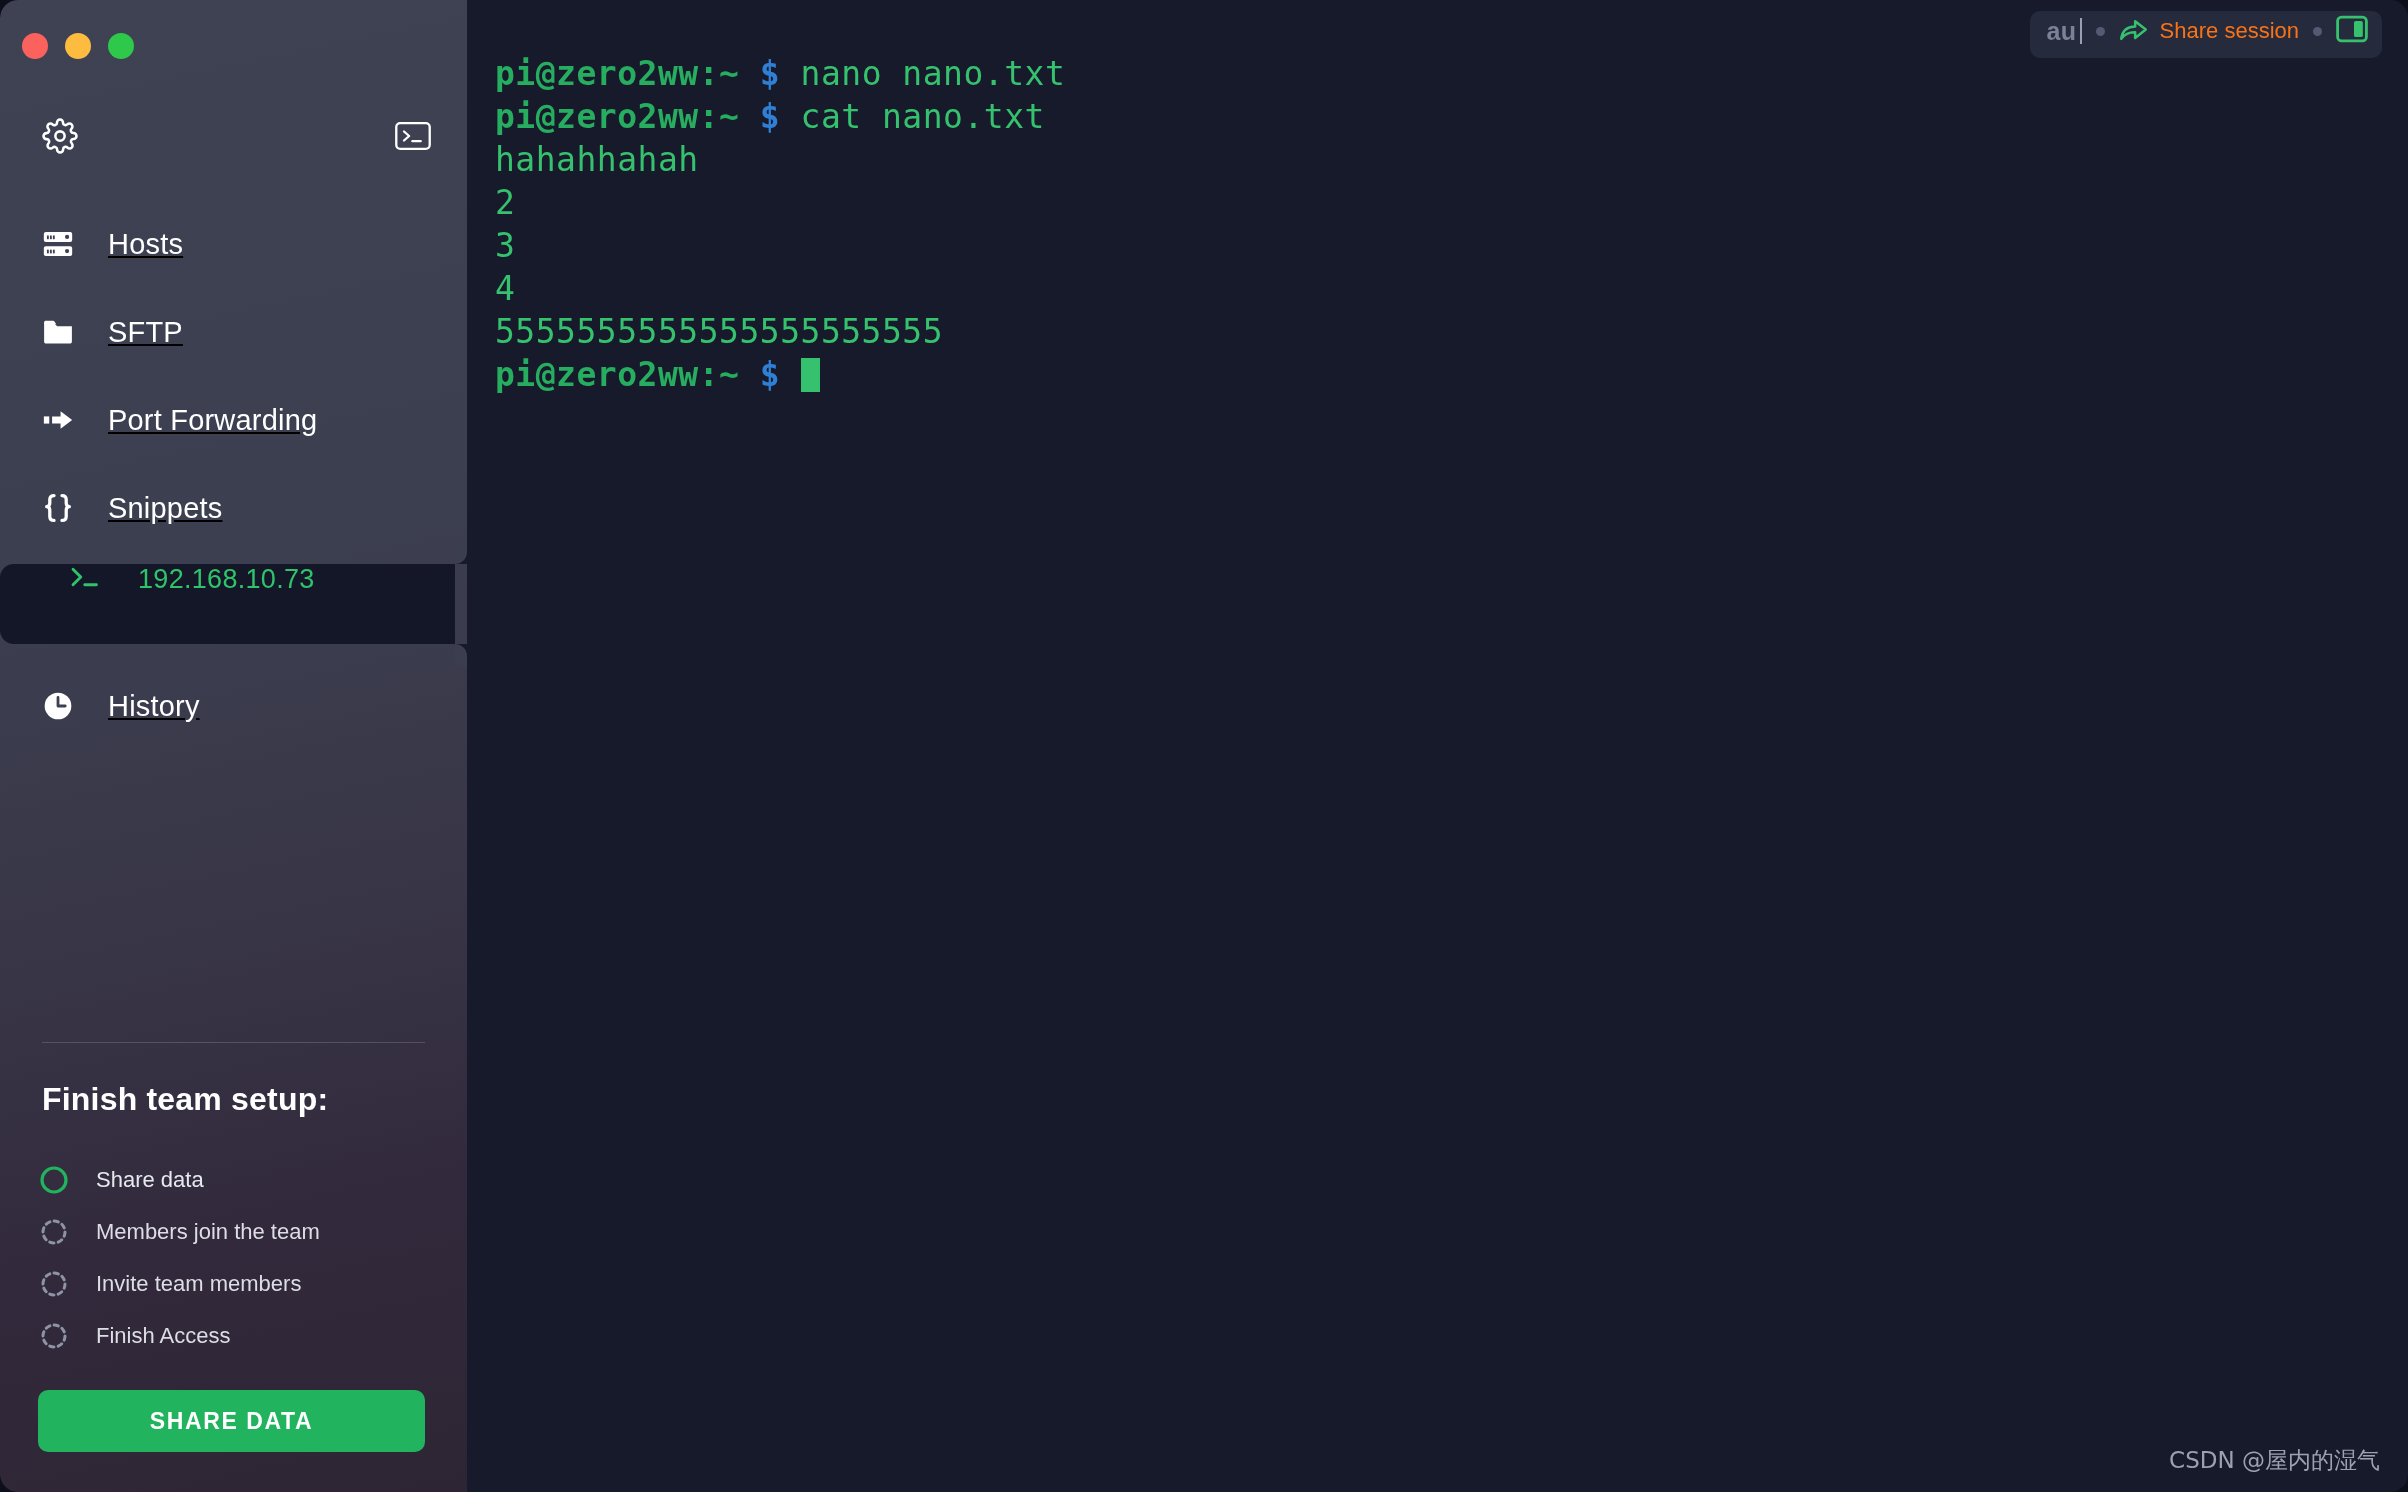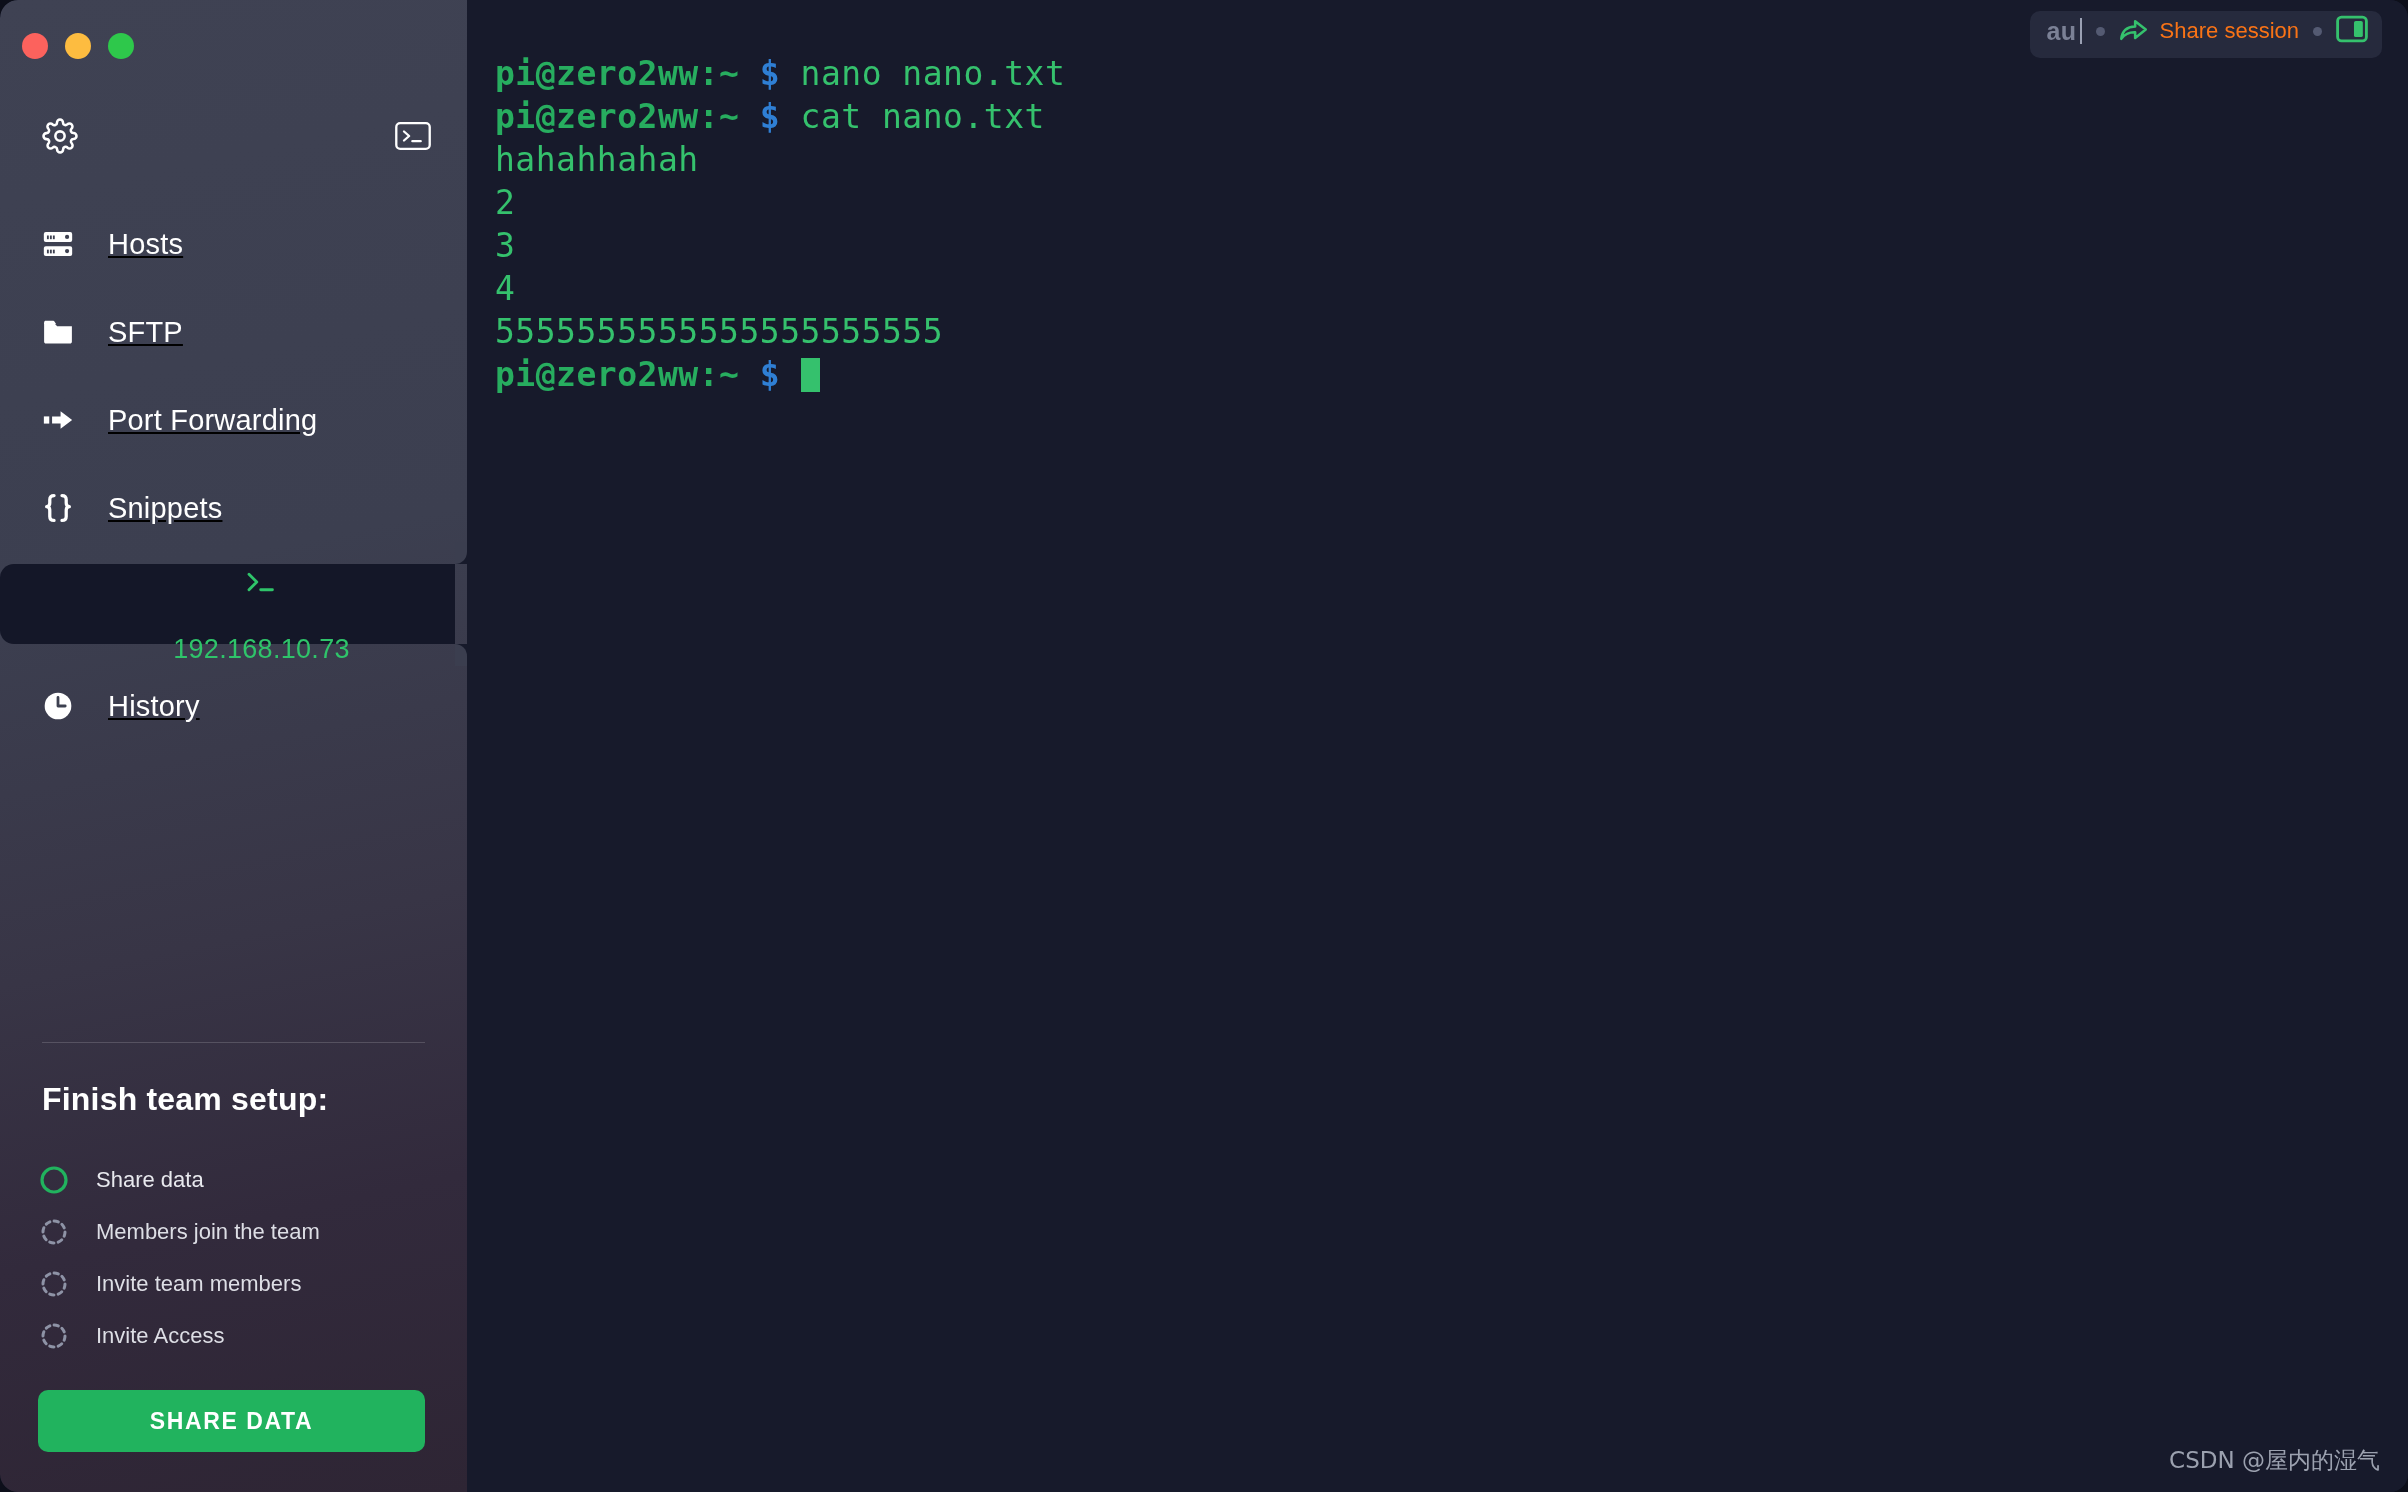--- a/index.html
+++ b/index.html
@@ -55,24 +55,23 @@
   .nav-icon{ width:36px; display:flex; align-items:center; justify-content:center; flex:0 0 36px;}
   .nav-label{ color:#fff; font-size:29px; letter-spacing:.2px; }
 
   
   #session-row{
     position:relative;
     margin-top:12px;
     height:80px; width:455px;
     background:#141728;
     border-radius:14px 0 0 14px;
-    display:flex; align-items:center; padding-left:68px; gap:34px;
+    display:flex; align-items:flex-start; padding-left:68px; gap:34px;
     cursor:pointer;
     z-index:3;
-    flex-direction:column;
   }
   #session-row .nav-icon{flex:0 0 36px;}
   #session-label{ color:#2fc46a; font-size:27px; letter-spacing:.3px;}
 
   
   #history-wrap{ padding-top:18px; }
 
   #sidebar-spacer{flex:1 1 auto;}
 
   
@@ -294,21 +293,21 @@
         </span>
         <span class="step-label">Invite team members</span>
       </div>
 
       <div class="step pending">
         <span class="ring">
           <svg width="32" height="32" viewBox="0 0 32 32">
             <circle cx="16" cy="16" r="11" fill="none" stroke="#8e93a6" stroke-width="3" stroke-dasharray="4.3 4.3" stroke-linecap="round"></circle>
           </svg>
         </span>
-        <span class="step-label">Invite Access</span>
+        <span class="step-label">Finish Access</span>
       </div>
 
       <button id="share-data-button">SHARE DATA</button>
     </div>
   <div style="position: absolute; left: 455px; top: 542px; width: 12px; height: 22px; background: rgb(23, 26, 43); z-index: 2; pointer-events: none;">
         <div style="position: absolute; inset: 0px; background: rgb(59, 62, 79); border-bottom-right-radius: 14px; border-top-right-radius: 0px;"></div>
       </div>
       <div style="position: absolute; left: 455px; top: 644px; width: 12px; height: 22px; background: rgb(23, 26, 43); z-index: 2; pointer-events: none;">
         <div style="position: absolute; inset: 0px; background: rgb(59, 62, 79); border-bottom-right-radius: 0px; border-top-right-radius: 14px;"></div>
       </div>

